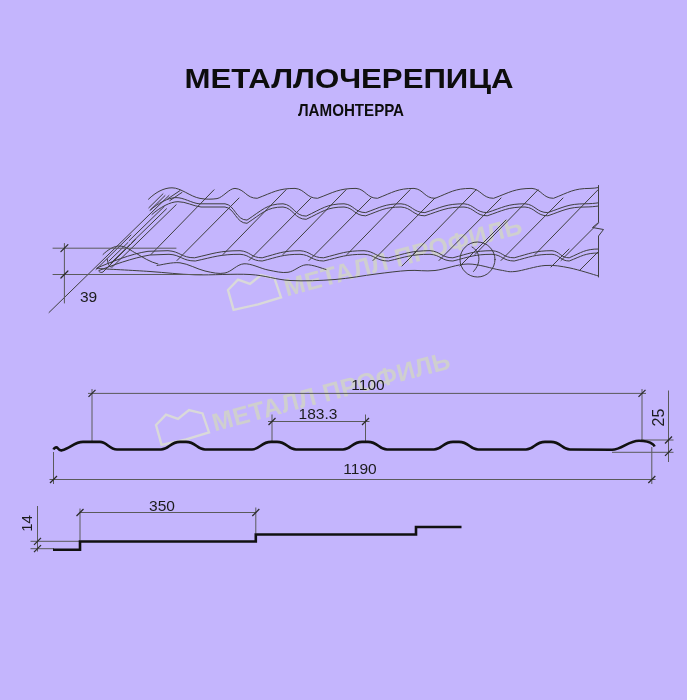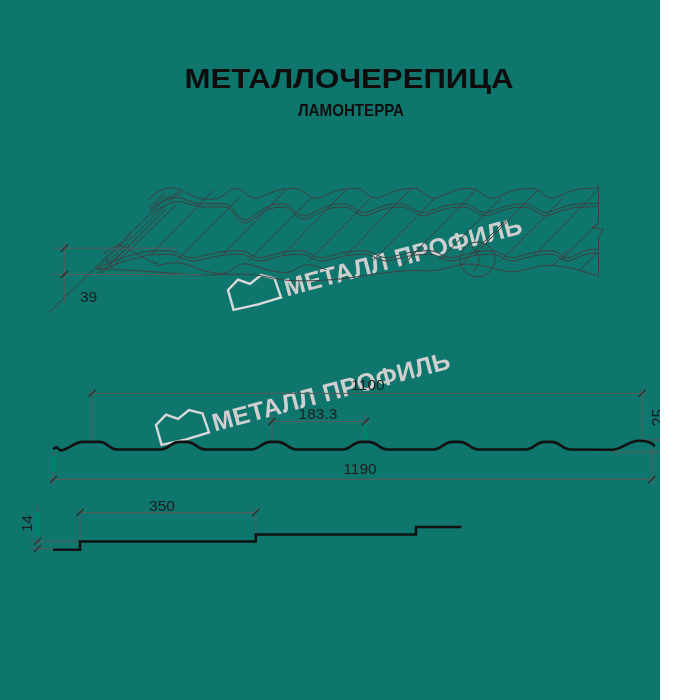--- a/index.html
+++ b/index.html
@@ -1,17 +1,17 @@
 <!DOCTYPE html>
 <html><head>
 <meta charset="utf-8">
 <style>
   html,body{margin:0;padding:0;background:#fff;}
-  #page{position:relative;width:660px;height:700px;background:#0f766e;overflow:hidden;
-        font-family:"Liberation Sans", sans-serif;}
+  #page{position:relative;width:660px;height:700px;background:#c4b5fd;overflow:hidden;
+        font-family:"Liberation Sans", sans-serif;padding-left:27px;}
   svg{position:absolute;left:0;top:0;}
 </style>
 </head>
 <body>
 <div id="page">
 
   <svg width="700" height="700" viewBox="0 0 700 700">
     <text x="349" y="88.4" text-anchor="middle" font-size="28" font-weight="bold" fill="#0d0d0d" textLength="329" lengthAdjust="spacingAndGlyphs">МЕТАЛЛОЧЕРЕПИЦА</text>
     <text x="351" y="115.6" text-anchor="middle" font-size="17" font-weight="bold" fill="#0d0d0d" textLength="106" lengthAdjust="spacingAndGlyphs">ЛАМОНТЕРРА</text>
 

